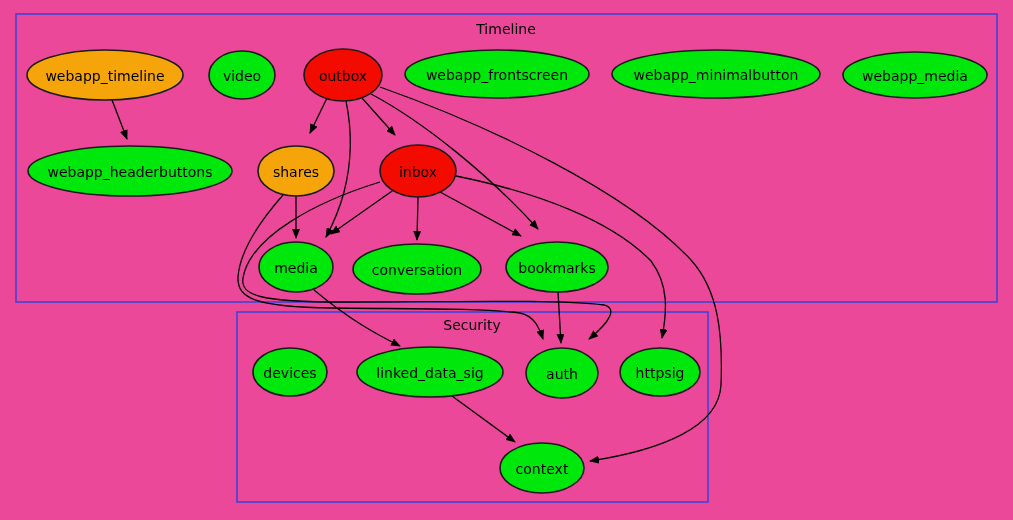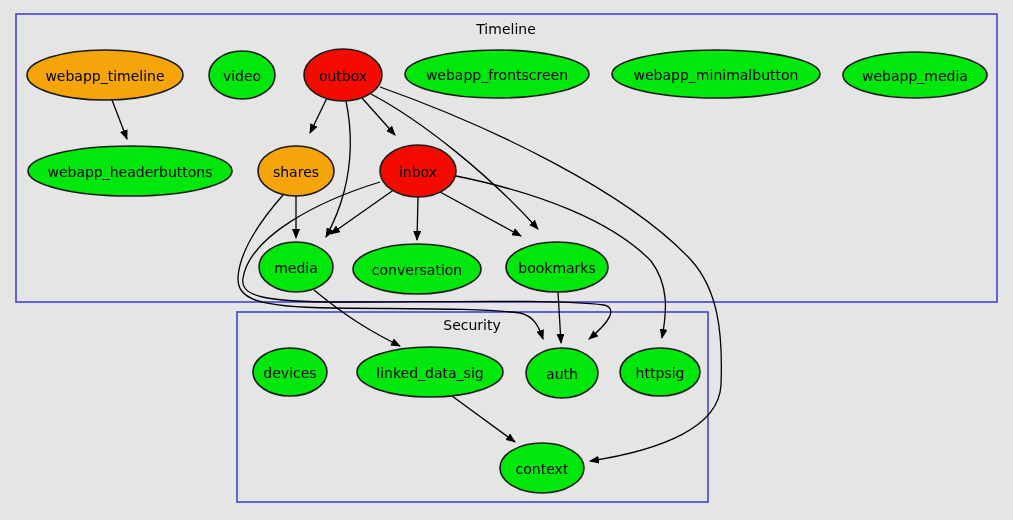--- a/index.html
+++ b/index.html
@@ -4,21 +4,21 @@
 <style>
   html, body {
     margin: 0; padding: 0;
     background: #ffffff;
     font-family: "DejaVu Sans", "Liberation Sans", sans-serif;
   }
   #canvas {
     position: relative;
     width: 1013px;
     height: 520px;
-    background: #e5e5e5;
+    background: #ec4899;
     overflow: hidden;
   }
   svg { display: block; }
   text {
     font-family: "DejaVu Sans", "Liberation Sans", sans-serif;
     fill: #000000;
   }
   .node-label { font-size: 14px; }
   .cluster-label { font-size: 14px; }
 </style>

